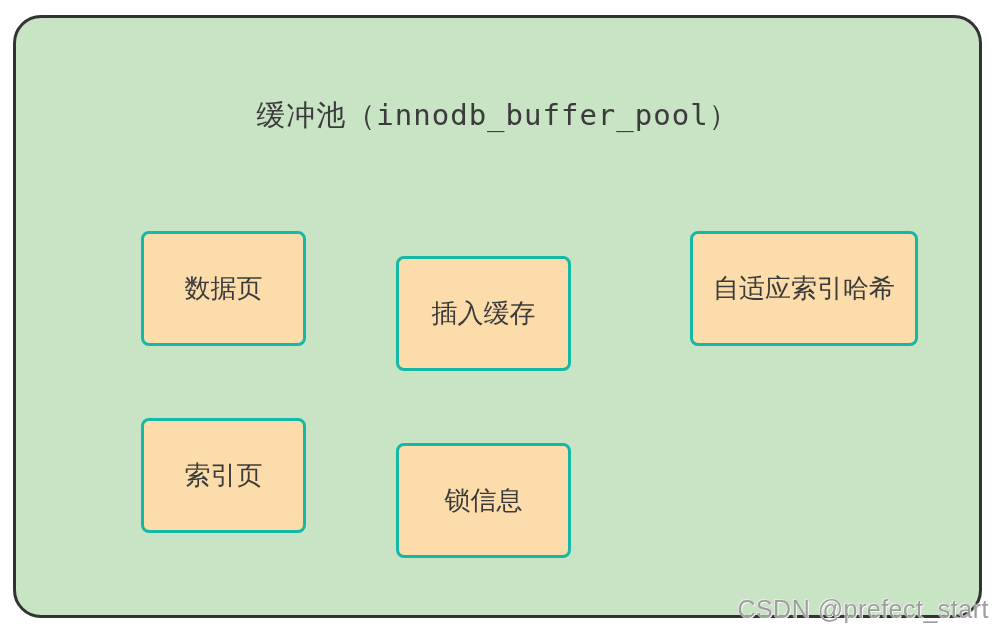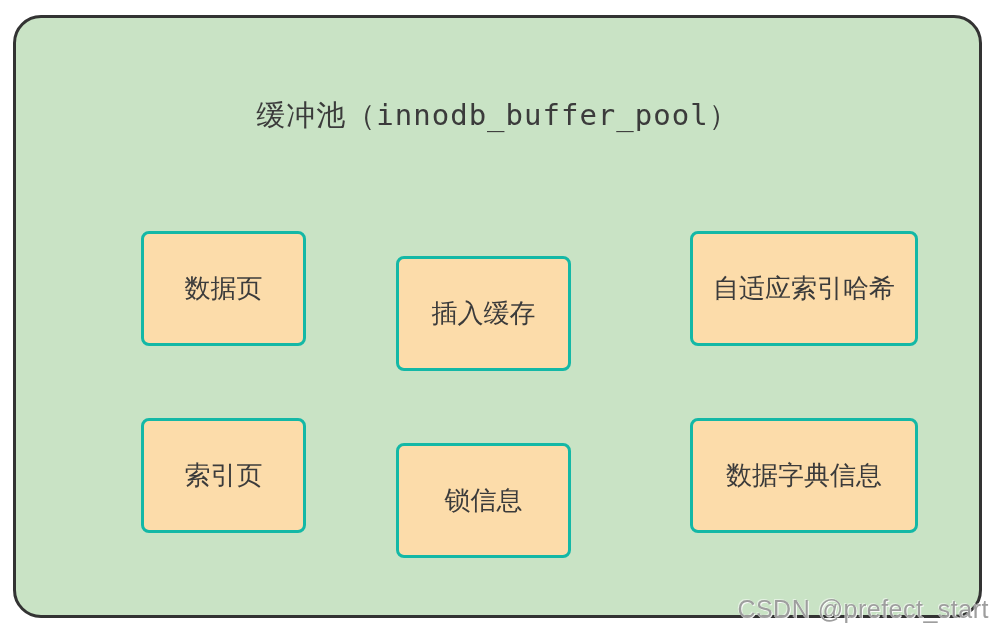--- a/index.html
+++ b/index.html
@@ -80,19 +80,18 @@
     <div class="node r1 c1">数据页</div>
 
     <div class="node r1 c2">插入缓存</div>
 
     <div class="node r1 c3">自适应索引哈希</div>
 
     <div class="node r2 c2">锁信息</div>
 
     <div class="node r2 c1">索引页</div>
 
-    <div class="node r2 c3">数据字典信息</div>
 
   </div>
 
   <div class="watermark">CSDN @prefect_start</div>
 
 </div>
 
 </body></html>

